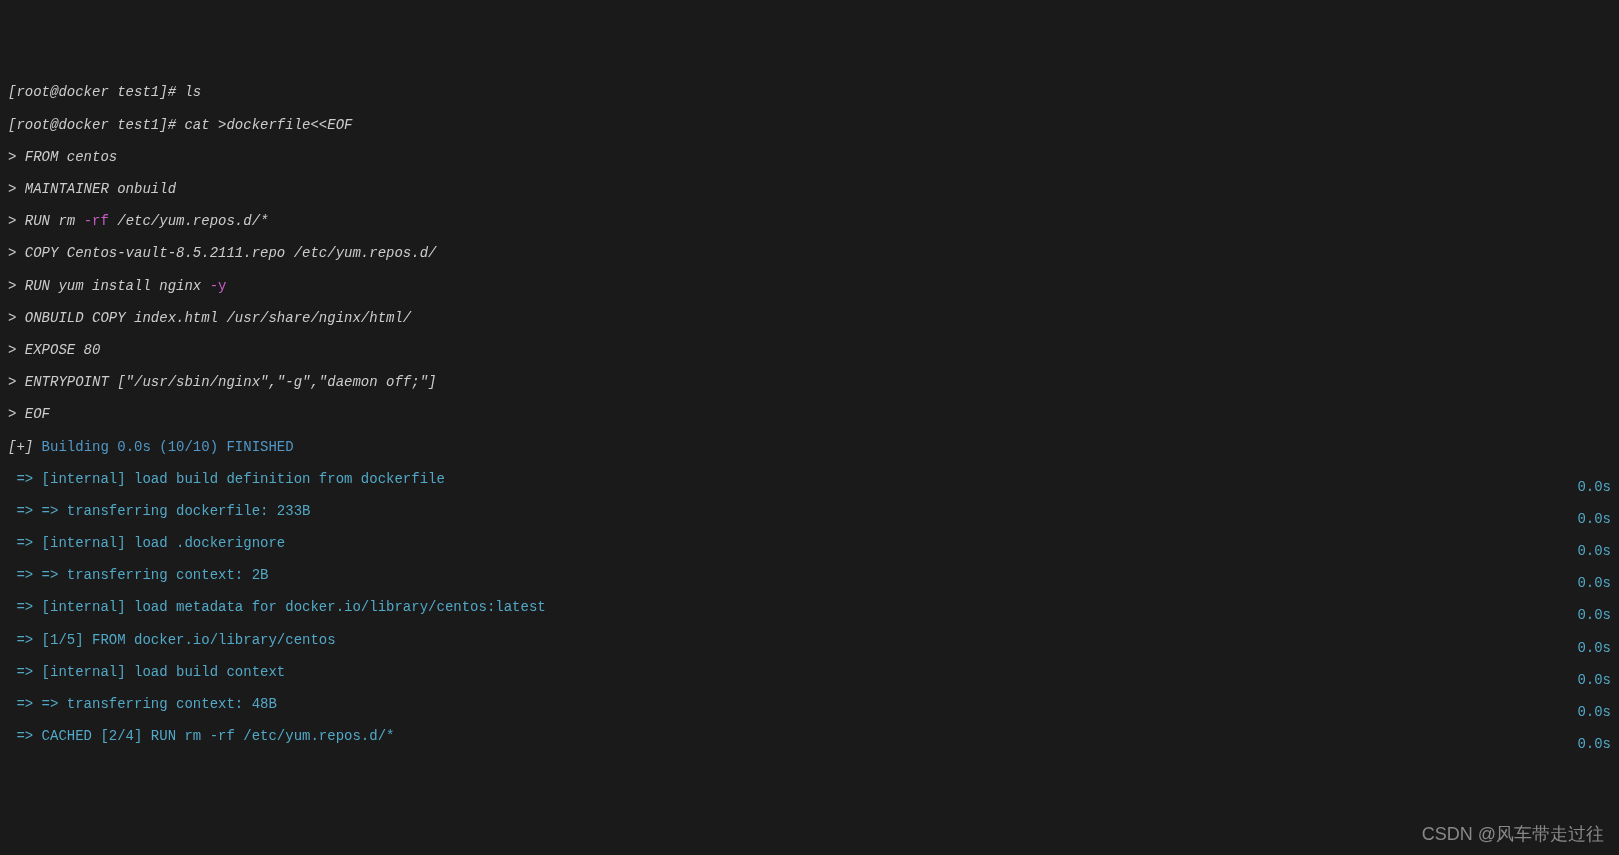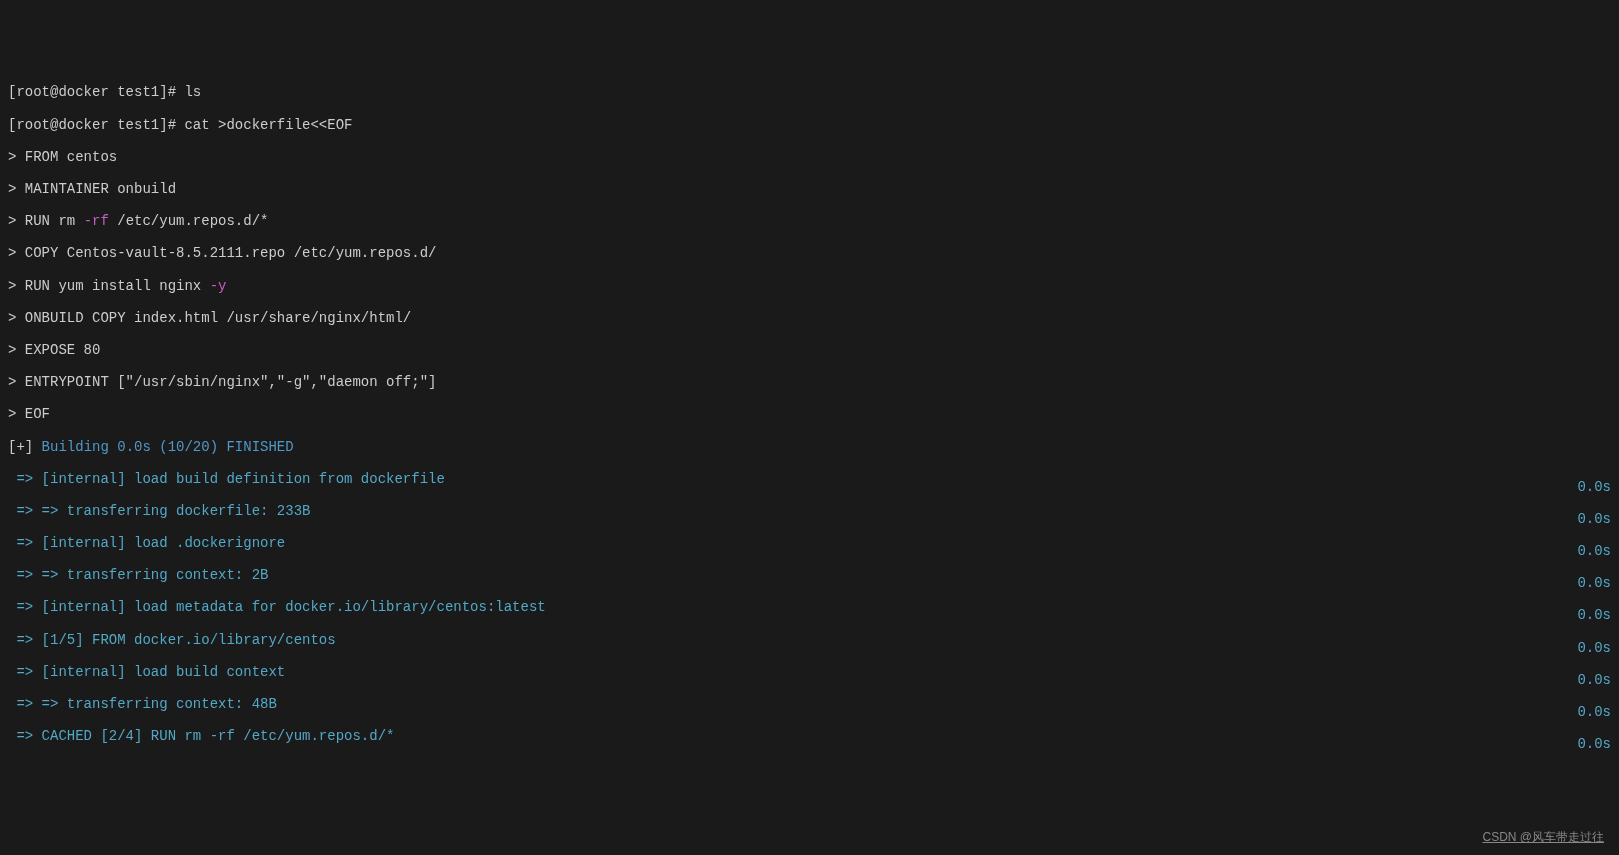--- a/index.html
+++ b/index.html
@@ -11,55 +11,54 @@
     line-height: 1.15;
     color: #cccccc;
     width: 1619px;
     height: 855px;
     overflow: hidden;
     white-space: pre;
   }
   .terminal {
     padding: 4px 8px;
   }
-  .white { color: #cccccc; }
+  .white { color: #cccccc; font-style: italic; }
   .cyan { color: #52a8c7; }
   .blue { color: #5098c7; }
   .yellow { color: #c7a800; }
   .magenta { color: #c75ec7; text-align: center; }
   .right { float: right; margin-top: 8px; }
   .line { display: block; clear: both; height: 16.1px; }
   .watermark {
     position: absolute;
     bottom: 10px;
     right: 15px;
     color: #888;
-    font-size: 12px;
+    font-size: 18px;
     font-family: sans-serif;
-    text-decoration: underline;
   }
 </style>
 </head>
 <body>
 
 
 
 <div class="terminal">
 <span class="line"><span class="white">[root@docker test1]# </span><span class="white">ls</span></span>
 <span class="line"><span class="white">[root@docker test1]# </span><span class="white">cat &gt;dockerfile&lt;&lt;EOF</span></span>
 <span class="line"><span class="white">&gt; FROM centos</span></span>
 <span class="line"><span class="white">&gt; MAINTAINER onbuild</span></span>
 <span class="line"><span class="white">&gt; RUN rm </span><span class="magenta">-rf</span><span class="white"> /etc/yum.repos.d/*</span></span>
 <span class="line"><span class="white">&gt; COPY Centos-vault-8.5.2111.repo /etc/yum.repos.d/</span></span>
 <span class="line"><span class="white">&gt; RUN yum install nginx </span><span class="magenta">-y</span></span>
 <span class="line"><span class="white">&gt; ONBUILD COPY index.html /usr/share/nginx/html/</span></span>
 <span class="line"><span class="white">&gt; EXPOSE 80</span></span>
 <span class="line"><span class="white">&gt; ENTRYPOINT ["/usr/sbin/nginx","-g","daemon off;"]</span></span>
 <span class="line"><span class="white">&gt; EOF</span></span>
-<span class="line"><span class="white">[+]</span><span class="blue"> Building 0.0s (10/20) FINISHED</span></span>
+<span class="line"><span class="white">[+]</span><span class="blue"> Building 0.0s (10/10) FINISHED</span></span>
 <span class="line"><span class="cyan"><span> =&gt; </span><span>[internal] load build definition from dockerfile</span></span><span class="right cyan">0.0s</span></span>
 <span class="line"><span class="cyan"><span> =&gt; =&gt; </span><span>transferring dockerfile: 233B</span></span><span class="right cyan">0.0s</span></span>
 <span class="line"><span class="cyan"><span> =&gt; </span><span>[internal] load .dockerignore</span></span><span class="right cyan">0.0s</span></span>
 <span class="line"><span class="cyan"><span> =&gt; =&gt; </span><span>transferring context: 2B</span></span><span class="right cyan">0.0s</span></span>
 <span class="line"><span class="cyan"><span> =&gt; </span><span>[internal] load metadata for docker.io/library/centos:latest</span></span><span class="right cyan">0.0s</span></span>
 <span class="line"><span class="cyan"><span> =&gt; </span><span>[1/5] FROM docker.io/library/centos</span></span><span class="right cyan">0.0s</span></span>
 <span class="line"><span class="cyan"><span> =&gt; </span><span>[internal] load build context</span></span><span class="right cyan">0.0s</span></span>
 <span class="line"><span class="cyan"><span> =&gt; =&gt; </span><span>transferring context: 48B</span></span><span class="right cyan">0.0s</span></span>
 <span class="line"><span class="cyan"><span> =&gt; </span><span>CACHED [2/4] RUN rm -rf /etc/yum.repos.d/*</span></span><span class="right cyan">0.0s</span></span>
 

